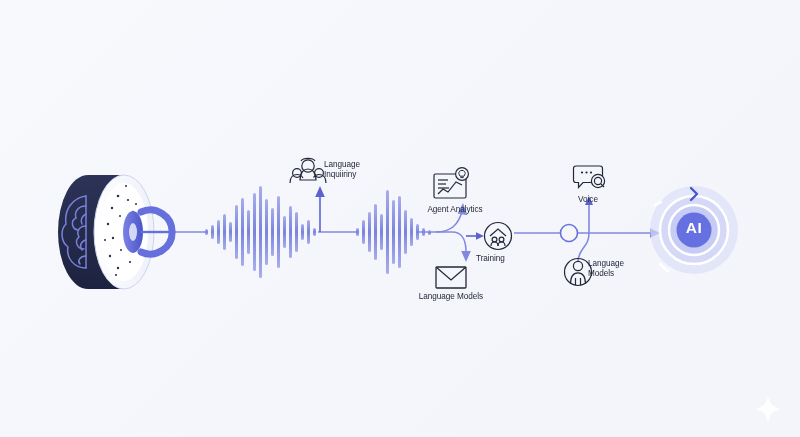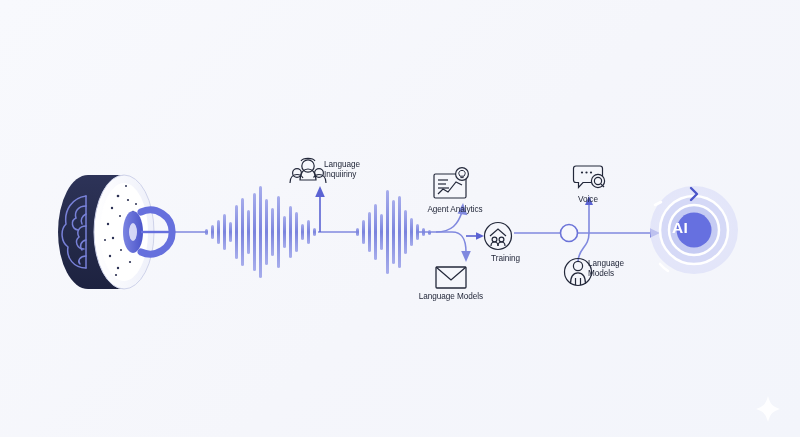--- a/index.html
+++ b/index.html
@@ -41,29 +41,29 @@
     position: absolute;
     font-size: 8.2px;
     color: #23283a;
     line-height: 1.22;
     white-space: pre-line;
     letter-spacing: -0.05px;
   }
   .lbl-customer { left: 324px; top: 160px; }
   .lbl-analytics { left: 418px; top: 205px; width: 74px; text-align: center; }
   .lbl-langmodels-1 { left: 408px; top: 292px; width: 86px; text-align: center; }
-  .lbl-training { left: 476px; top: 254px; width: 44px; text-align: right; }
+  .lbl-training { left: 476px; top: 254px; width: 44px; text-align: left; }
   .lbl-henty { left: 567px; top: 195px; width: 42px; text-align: center; }
   .lbl-langmodels-2 { left: 588px; top: 259px; line-height: 1.25; }
   .ai-text {
     position: absolute;
     left: 672px;
     top: 219px;
     width: 44px;
-    text-align: left;
+    text-align: center;
     font-size: 15.5px;
     font-weight: bold;
     color: #ffffff;
     letter-spacing: 0.4px;
   }
 </style>
 </head>
 <body>
 
 <div id="canvas">

